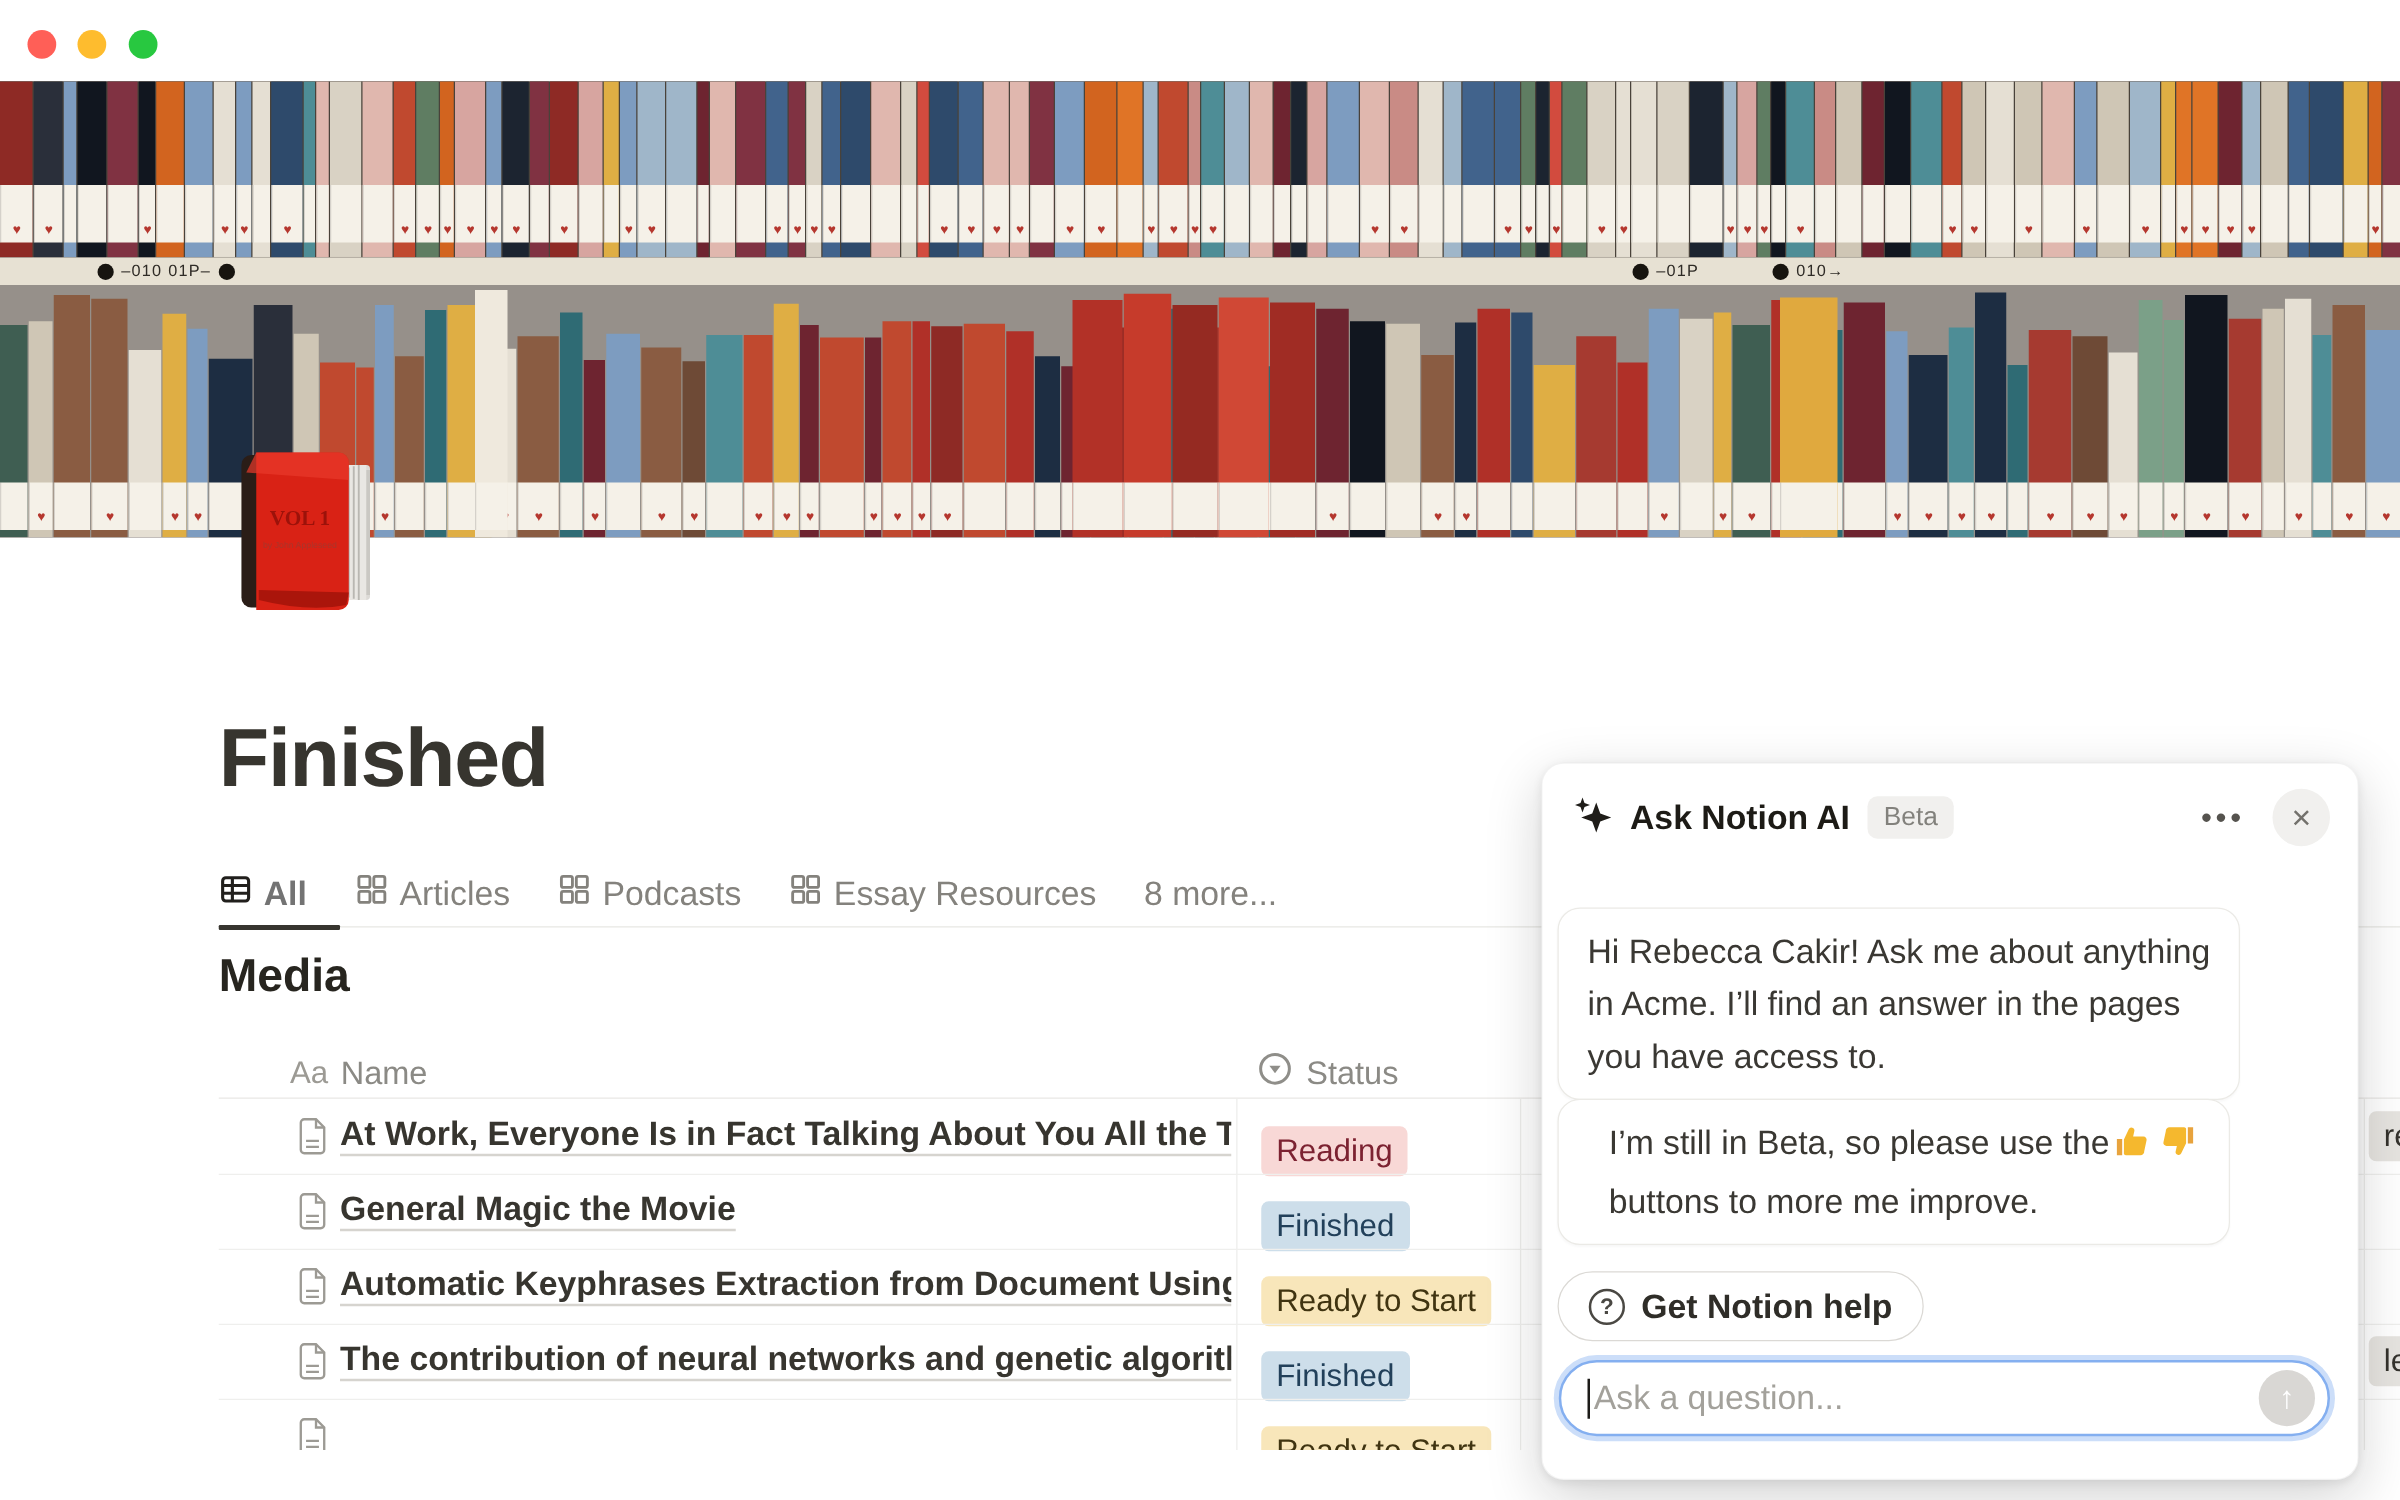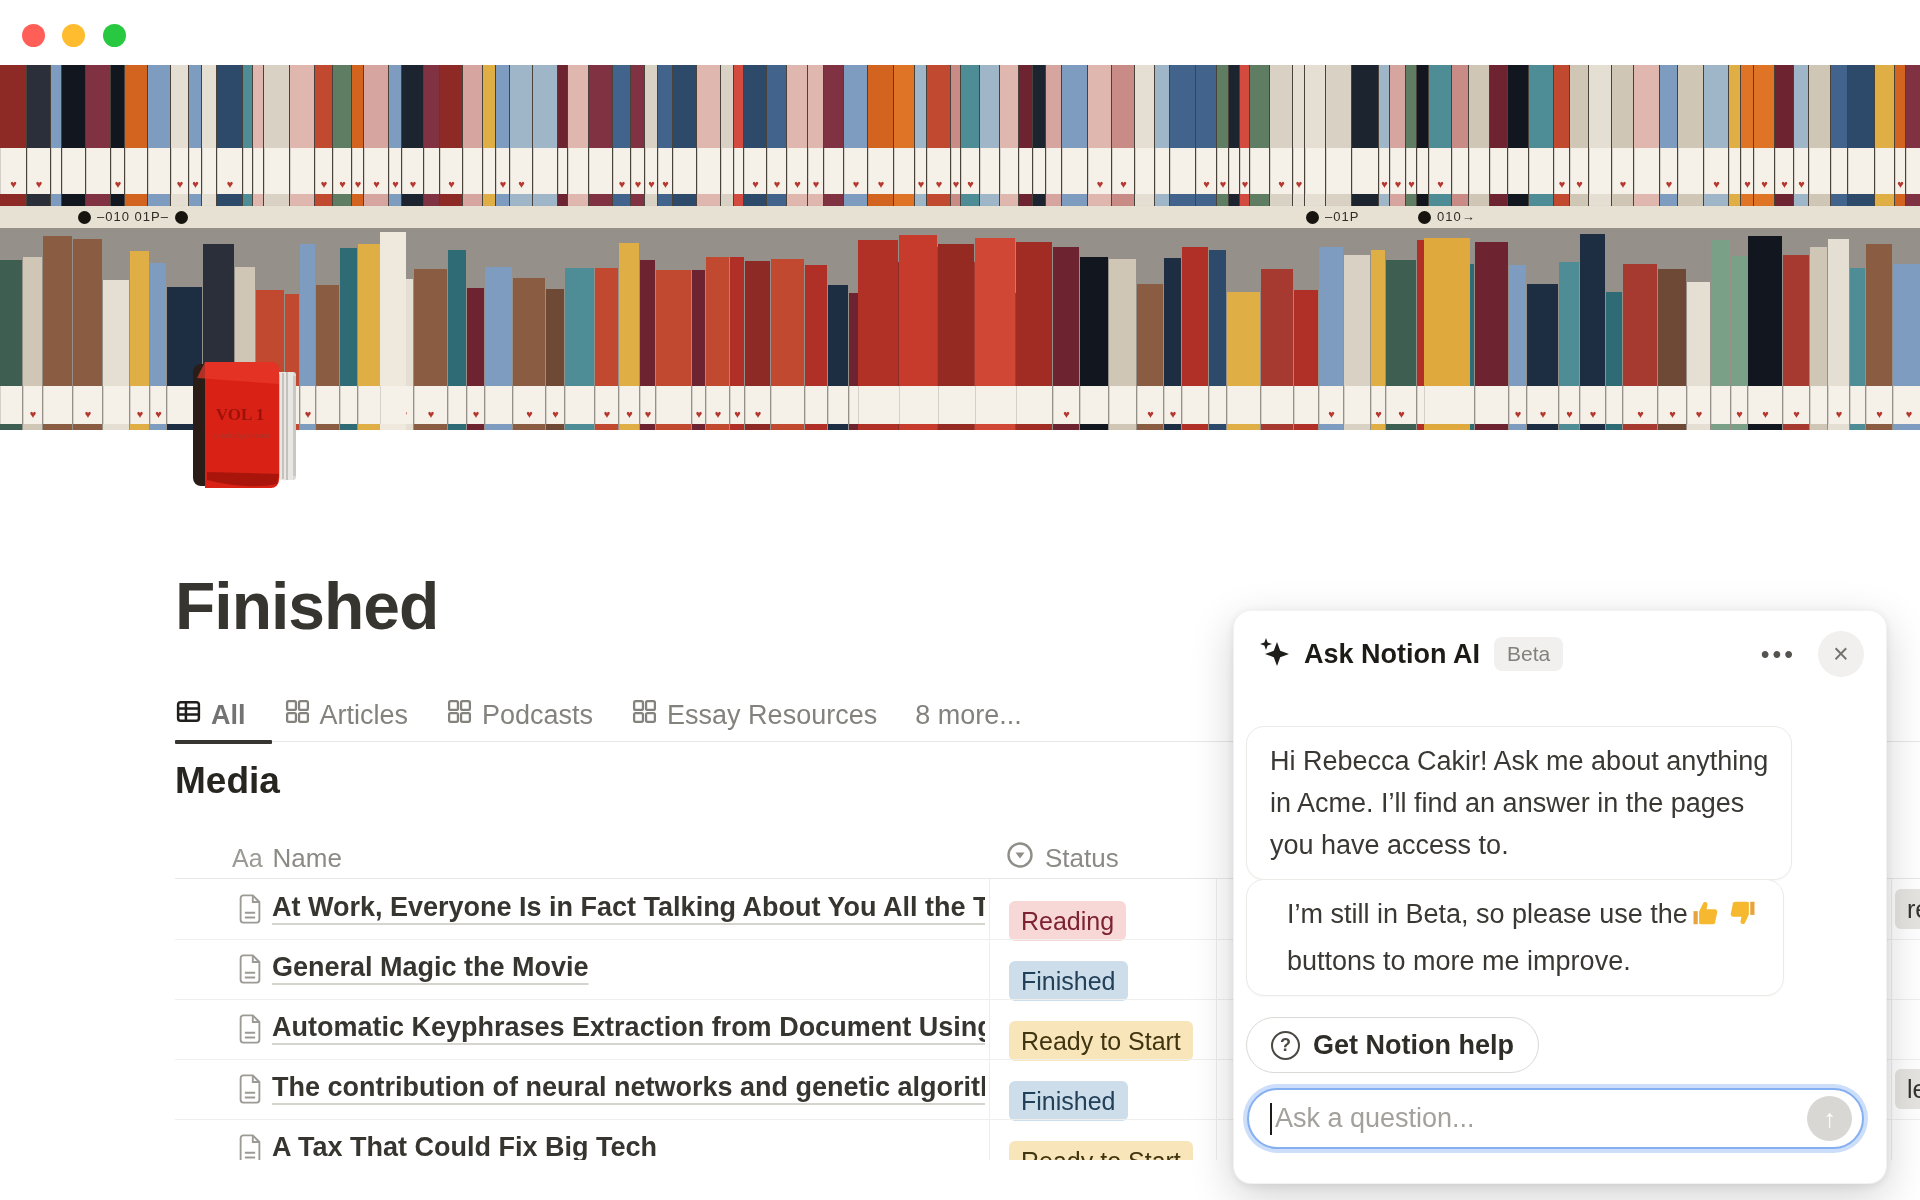--- a/index.html
+++ b/index.html
@@ -989,21 +989,20 @@
         <span class="badge" style="background: rgb(205, 222, 234); color: rgb(34, 64, 90);">Finished</span>
         <span class="edge-chip" style="background: rgb(230, 228, 224); color: rgb(52, 50, 45); top: 10px;">let</span>
       </div>
       <div class="row-divider" style="top: 240px;"></div>
       <div class="row" style="top: 240px;">
         <span class="ficon"><svg width="24" height="30" viewBox="0 0 24 32">
             <path d="M5 1.5 h10 l7 7 v19 a3 3 0 0 1 -3 3 H5 a3 3 0 0 1 -3 -3 v-23 a3 3 0 0 1 3 -3 z" fill="#ffffff" stroke="#9c9a94" stroke-width="2"></path>
             <path d="M15 1.5 v7 h7" fill="none" stroke="#9c9a94" stroke-width="2"></path>
             <path d="M6.5 20 h11 M6.5 25 h11" stroke="#9c9a94" stroke-width="2"></path>
           </svg></span>
-        <span class="rtitle">A Tax That Could Fix Big Tech</span>
         <span class="badge" style="background: rgb(248, 230, 186); color: rgb(64, 52, 17);">Ready to Start</span>
       </div>
     </div>
 
   <div class="ai-panel">
     <div class="ai-header">
       <span>
         <svg width="36" height="36" viewBox="0 0 36 36">
             <path d="M21 8 l3.2 8.8 L33 20 l-8.8 3.2 L21 32 l-3.2 -8.8 L9 20 l8.8 -3.2 Z" fill="#1f1d19"></path>
             <path d="M10 4 l1.6 4.4 L16 10 l-4.4 1.6 L10 16 l-1.6 -4.4 L4 10 l4.4 -1.6 Z" fill="#1f1d19"></path>

